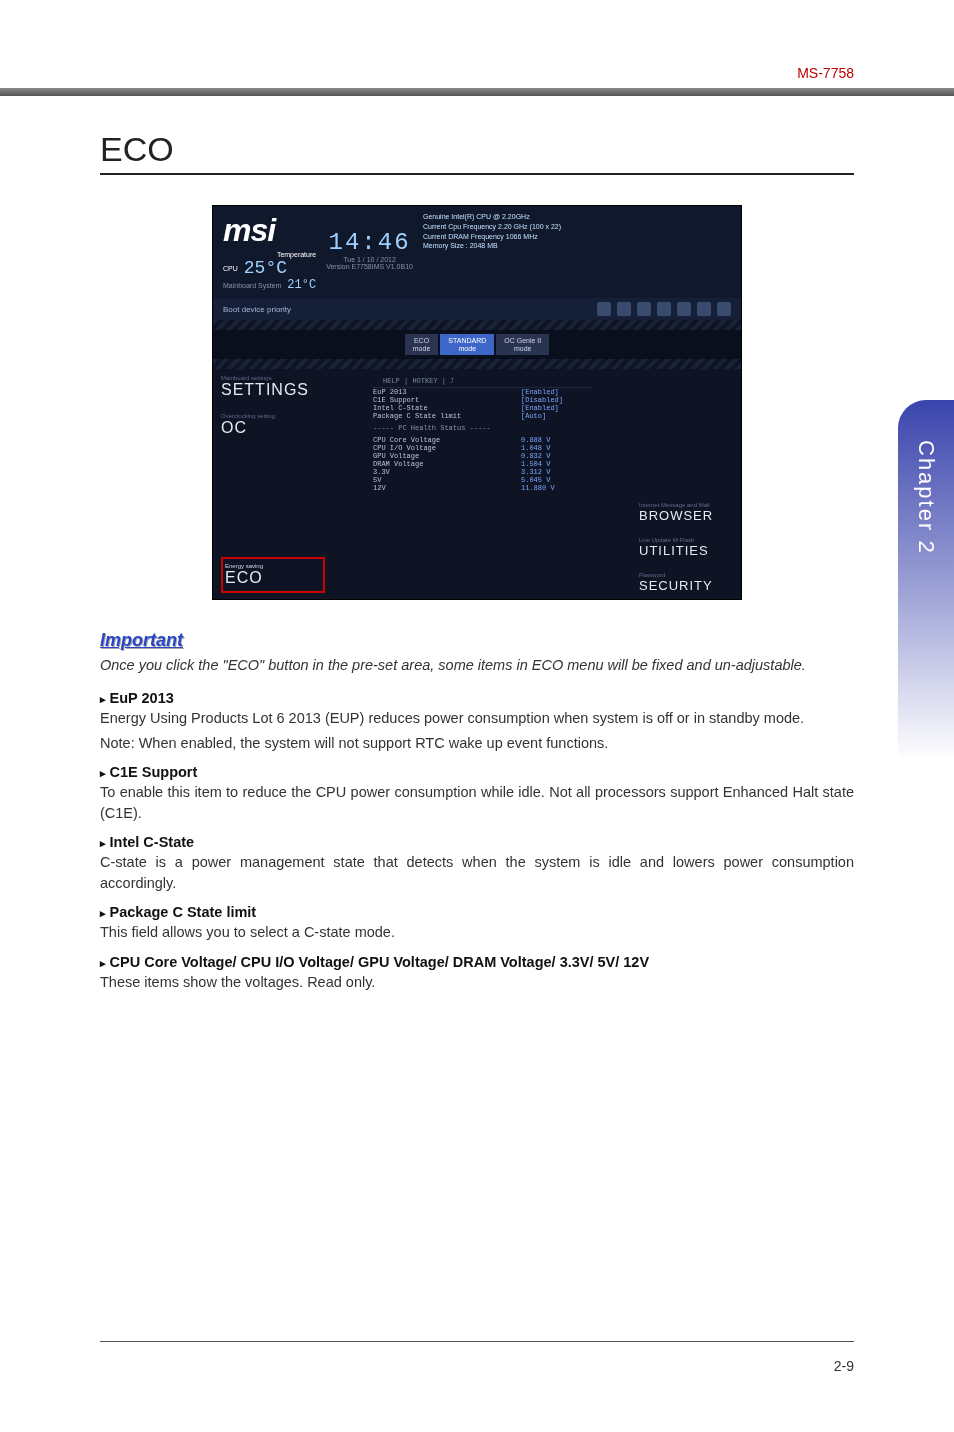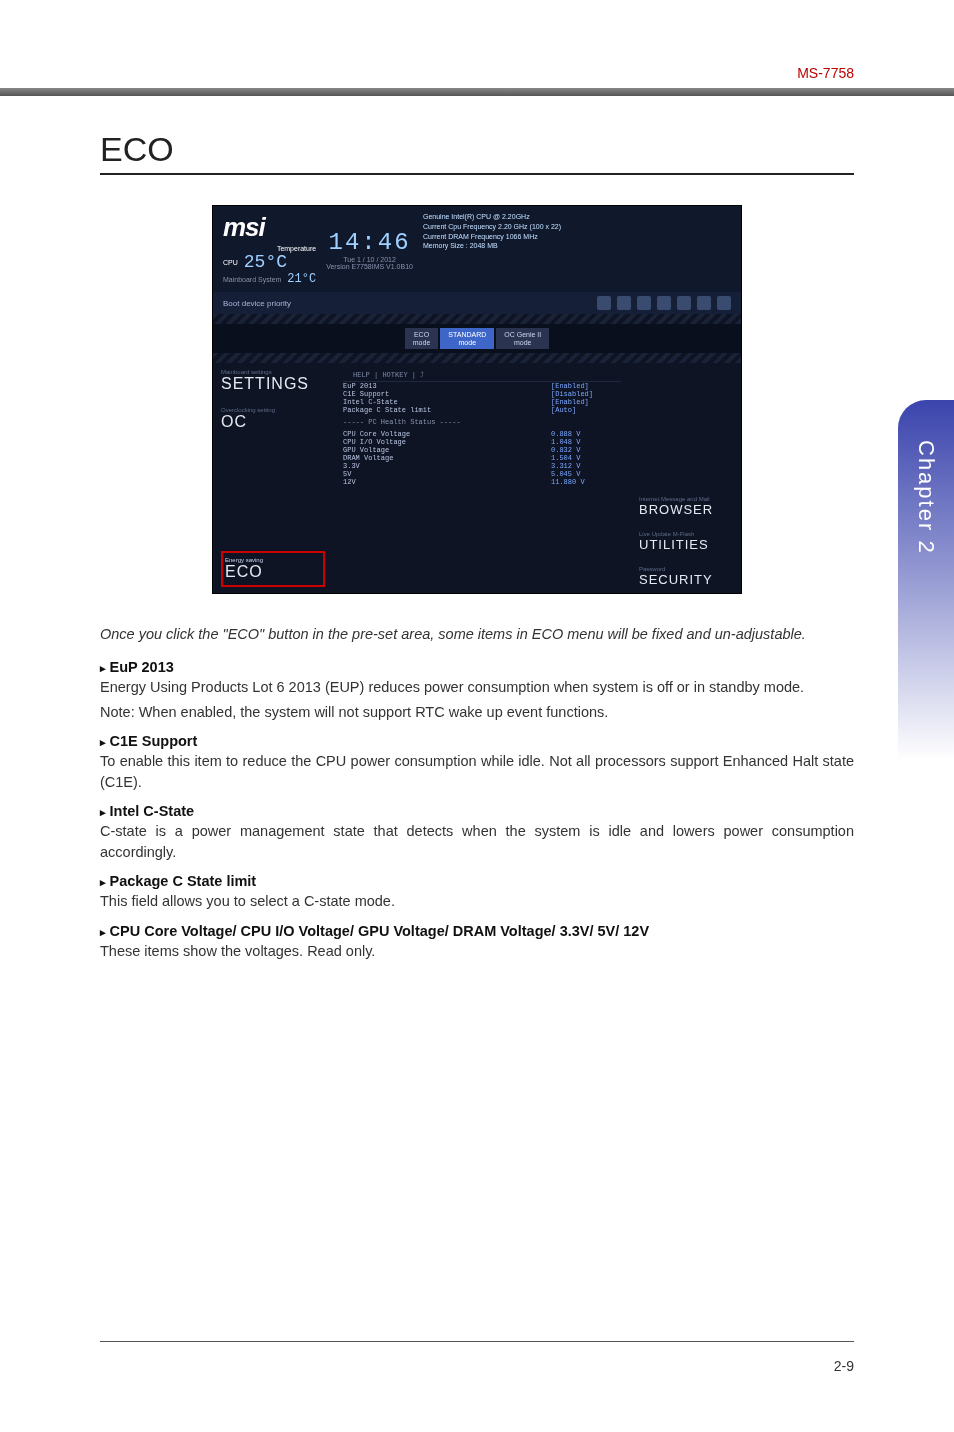--- a/index.html
+++ b/index.html
@@ -68,21 +68,21 @@
   }
   .bios-top {
     display: flex;
     background: #10182c;
     padding: 6px 10px;
     gap: 10px;
   }
   .bios-logo {
     font-style: italic;
     font-weight: bold;
-    font-size: 26px;
+    font-size: 32px;
     color: #fff;
     letter-spacing: -1px;
   }
   .temp-block {
     font-size: 7px;
     color: #8892aa;
   }
   .temp-big {
     font-family: 'Courier New', monospace;
     font-size: 18px;
@@ -125,20 +125,21 @@
     padding: 3px 8px;
     text-align: center;
     line-height: 1.1;
   }
   .mode-tab.active { background: #3e66c9; color: #fff; }
   .bios-body {
     display: flex;
     height: 230px;
     background: #0e1424;
     position: relative;
+    gap: 30px;
   }
   .diag-stripes {
     background: repeating-linear-gradient(135deg, #1a2238 0 4px, #0e1424 4px 8px);
     height: 10px;
   }
   .left-col {
     width: 120px;
     padding: 6px 8px;
     display: flex;
     flex-direction: column;
@@ -369,20 +370,21 @@
           <div class="big">UTILITIES</div>
         </div>
         <div class="right-item">
           <div class="label">Password</div>
           <div class="big">SECURITY</div>
         </div>
       </div>
     </div>
   </div>
 
+  <div class="important-hd">Important</div>
   <div class="important-body">Once you click the "ECO" button in the pre-set area, some items in ECO menu will be fixed and un-adjustable.</div>
 
   <div class="sect-head">EuP 2013</div>
   <div class="sect-body">Energy Using Products Lot 6 2013 (EUP) reduces power consumption when system is off or in standby mode.</div>
   <div class="sect-body">Note: When enabled, the system will not support RTC wake up event functions.</div>
 
   <div class="sect-head">C1E Support</div>
   <div class="sect-body">To enable this item to reduce the CPU power consumption while idle. Not all processors support Enhanced Halt state (C1E).</div>
 
   <div class="sect-head">Intel C-State</div>

